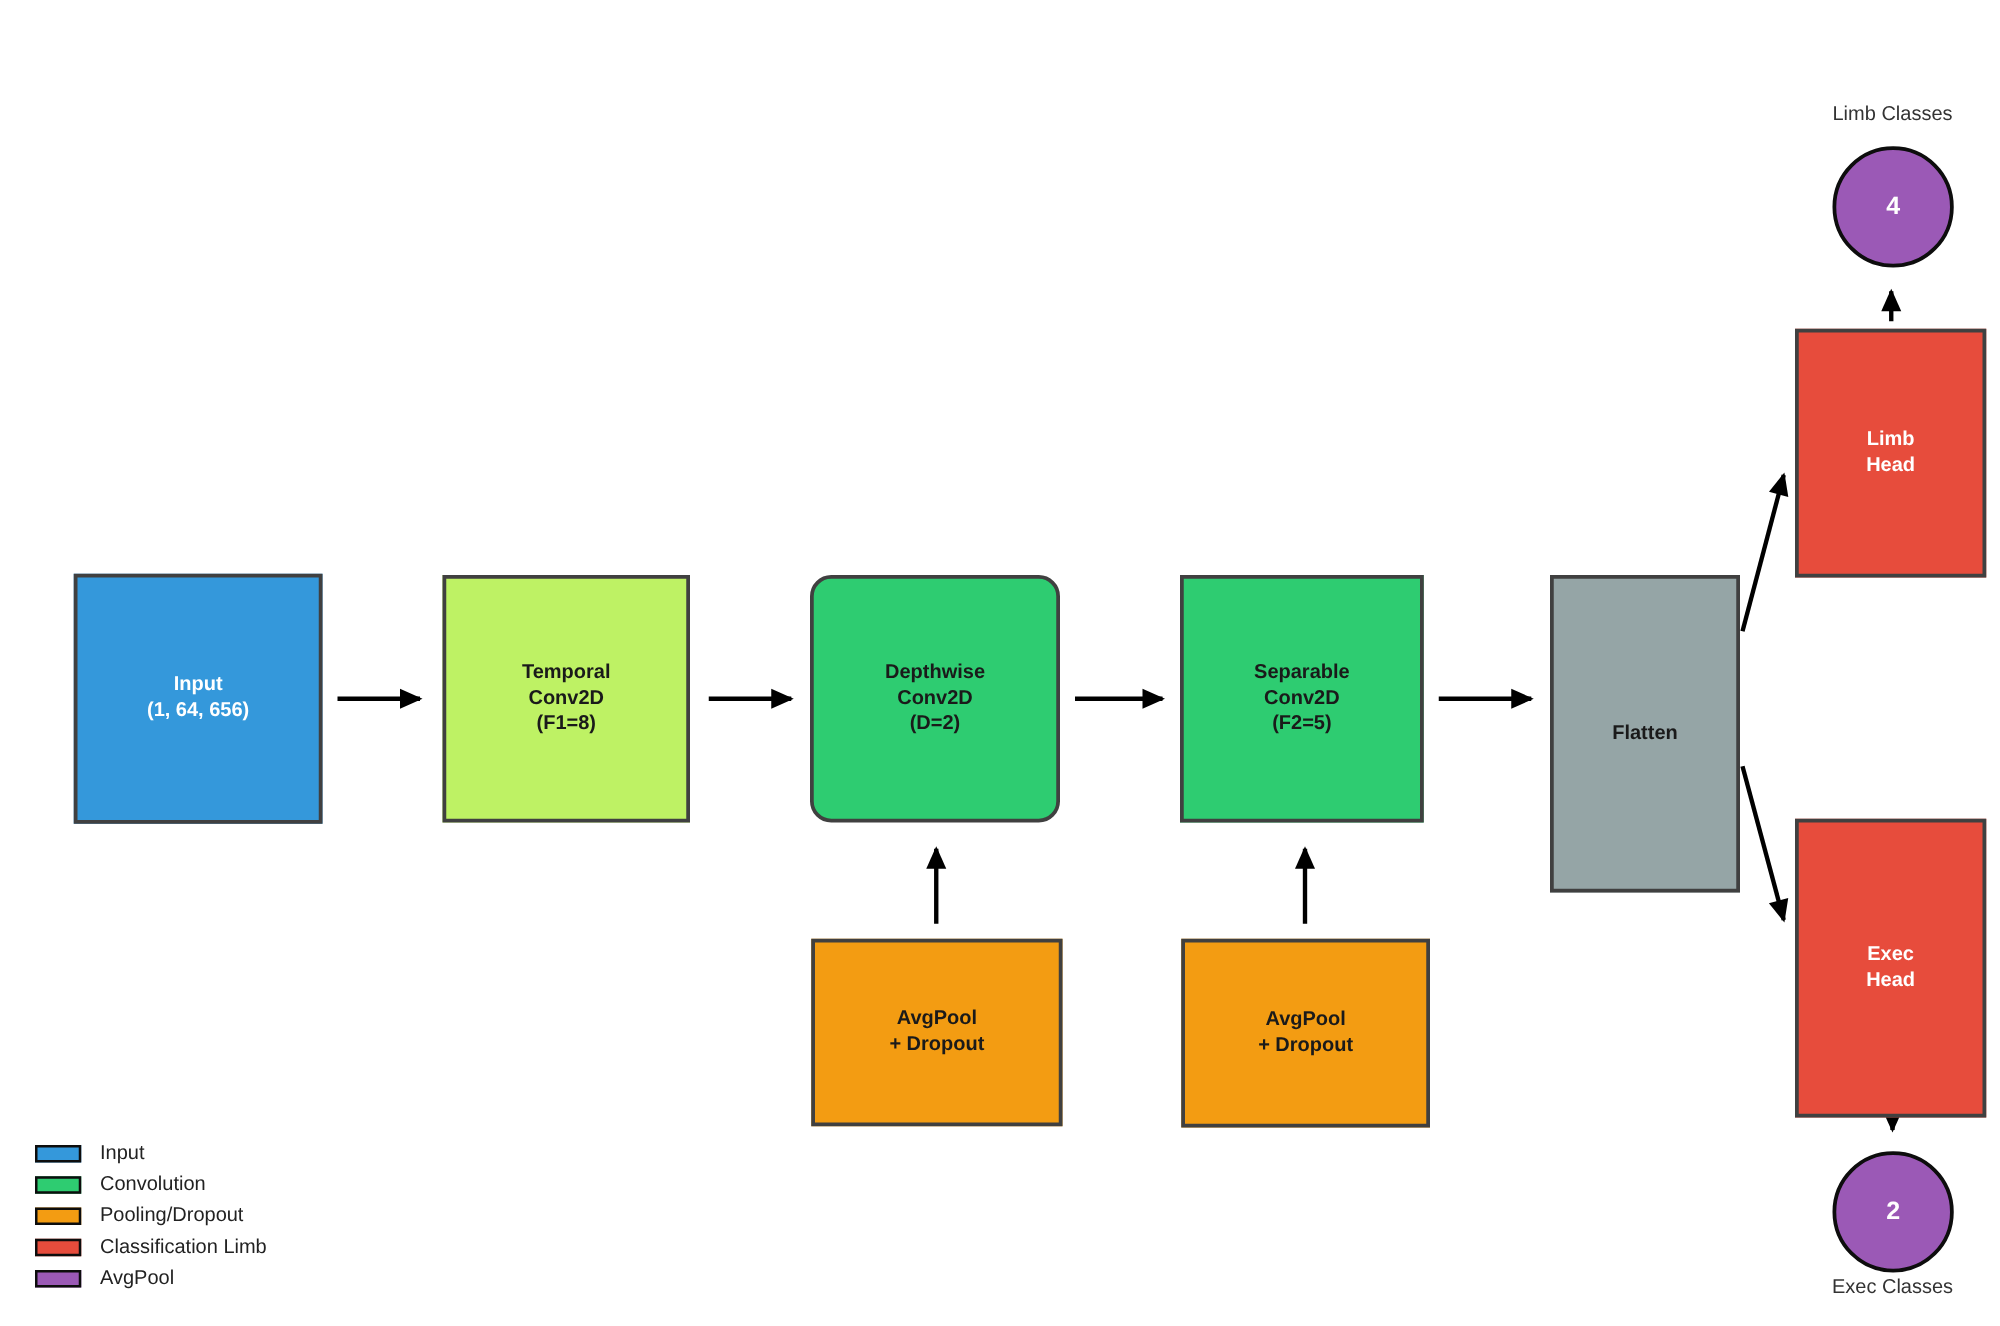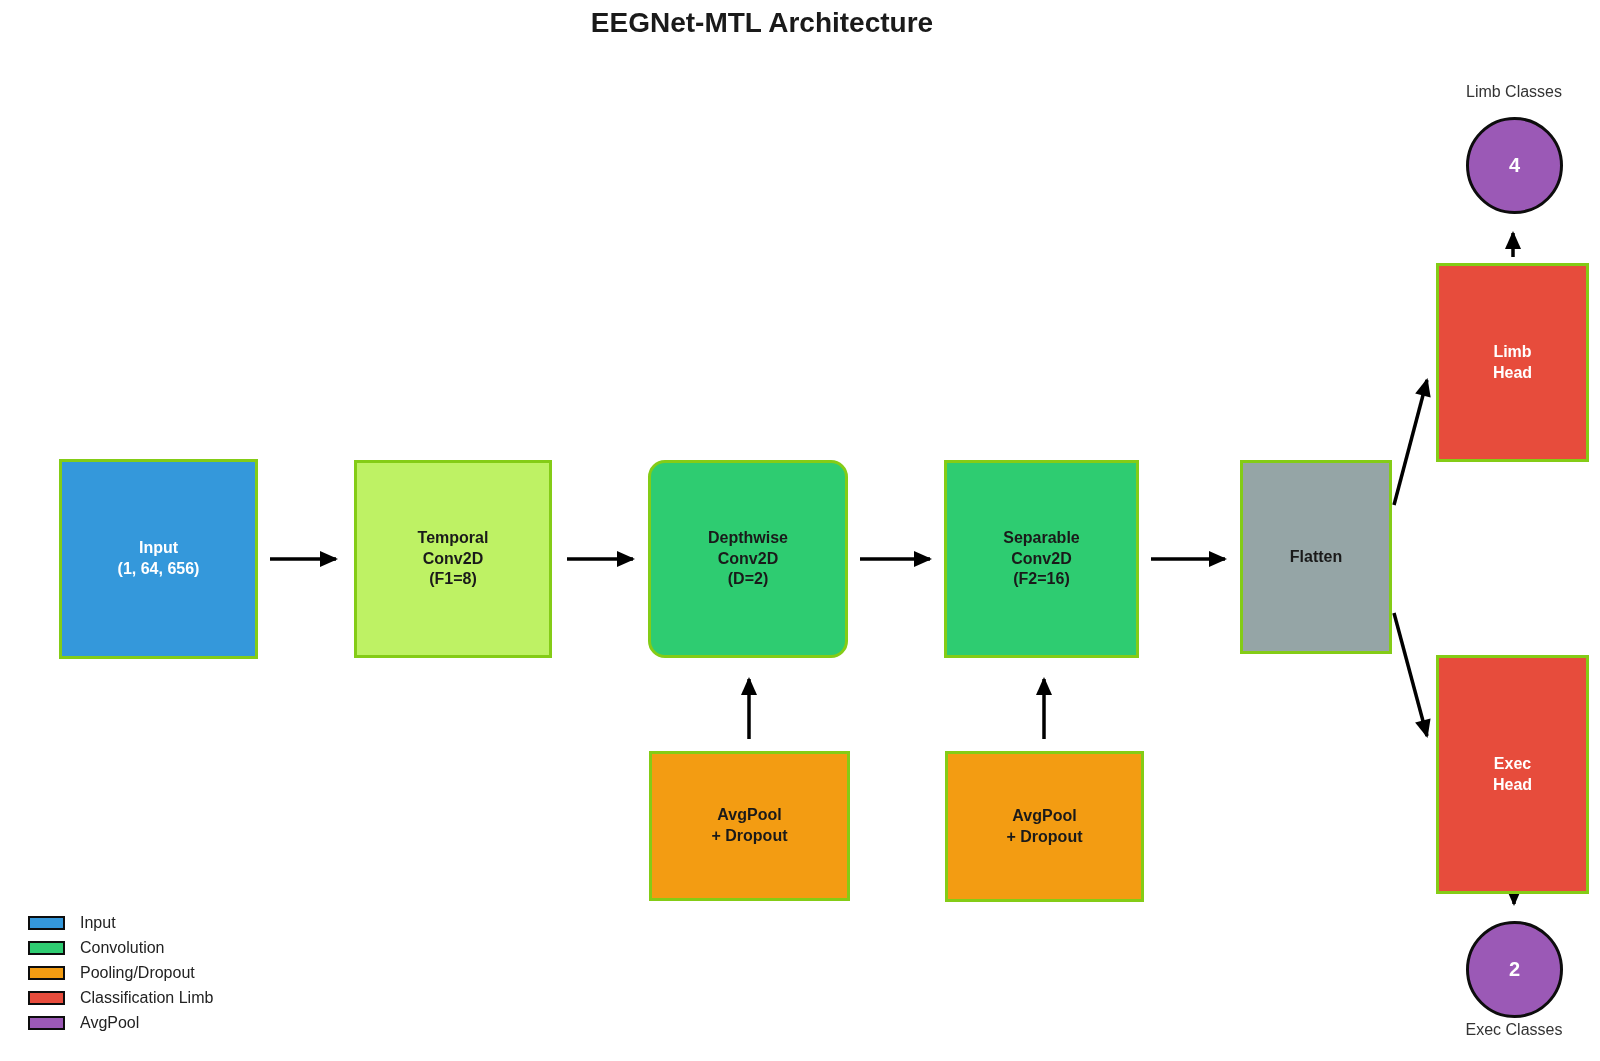--- a/index.html
+++ b/index.html
@@ -21,40 +21,40 @@
     top: 7px;
     transform: translateX(-50%);
     font-size: 28px;
     font-weight: bold;
     color: #1a1a1a;
     white-space: nowrap;
   }
   .node {
     position: absolute;
     box-sizing: border-box;
-    border: 3px solid #84cc16;
+    border: 3px solid #404040;
     display: flex;
     align-items: center;
     justify-content: center;
     text-align: center;
   }
   .node-label {
     font-size: 16px;
     font-weight: bold;
     line-height: 1.3;
     white-space: pre-line;
   }
   .light-text { color: #ffffff; }
   .dark-text  { color: #1a1a1a; }
 
   .node-input     { left: 59px;   top: 459px; width: 199px; height: 200px; }
   .node-temporal  { left: 354px;  top: 460px; width: 198px; height: 198px; }
   .node-depthwise { left: 648px;  top: 460px; width: 200px; height: 198px; border-radius: 17px; }
   .node-separable { left: 944px;  top: 460px; width: 195px; height: 198px; }
-  .node-flatten   { left: 1240px; top: 460px; width: 152px; height: 194px; }
+  .node-flatten   { left: 1240px; top: 460px; width: 152px; height: 254px; }
   .node-avgpool1  { left: 649px;  top: 751px; width: 201px; height: 150px; }
   .node-avgpool2  { left: 945px;  top: 751px; width: 199px; height: 151px; }
   .node-limb-head { left: 1436px; top: 263px; width: 153px; height: 199px; }
   .node-exec-head { left: 1436px; top: 655px; width: 153px; height: 239px; }
 
   .output-circle {
     position: absolute;
     box-sizing: border-box;
     width: 97px;
     height: 97px;
@@ -112,21 +112,20 @@
     font-size: 16px;
     color: #222222;
     white-space: nowrap;
   }
 </style>
 </head>
 <body>
 
 <div id="canvas">
 
-  <div id="diagram-title">EEGNet-MTL Architecture</div>
 
   <svg id="arrow-layer" viewBox="0 0 1600 1061">
     <defs>
       <marker id="ah" markerUnits="userSpaceOnUse" markerWidth="20" markerHeight="18" refX="17" refY="9" orient="auto">
         <path d="M1,1 L19,9 L1,17 Z" fill="#000000"></path>
       </marker>
     </defs>
     <line x1="270" y1="559" x2="336" y2="559" marker-end="url(#ah)"></line>
     <line x1="567" y1="559" x2="633" y2="559" marker-end="url(#ah)"></line>
     <line x1="860" y1="559" x2="930" y2="559" marker-end="url(#ah)"></line>
@@ -152,21 +151,21 @@
 
   <div class="node node-depthwise" style="background-color: rgb(46, 204, 113);">
     <div class="node-label dark-text">Depthwise
 Conv2D
 (D=2)</div>
   </div>
 
   <div class="node node-separable" style="background-color: rgb(46, 204, 113);">
     <div class="node-label dark-text">Separable
 Conv2D
-(F2=16)</div>
+(F2=5)</div>
   </div>
 
   <div class="node node-flatten" style="background-color: rgb(149, 165, 166);">
     <div class="node-label dark-text">Flatten</div>
   </div>
 
   <div class="node node-avgpool1" style="background-color: rgb(243, 156, 18);">
     <div class="node-label dark-text">AvgPool
 + Dropout</div>
   </div>

